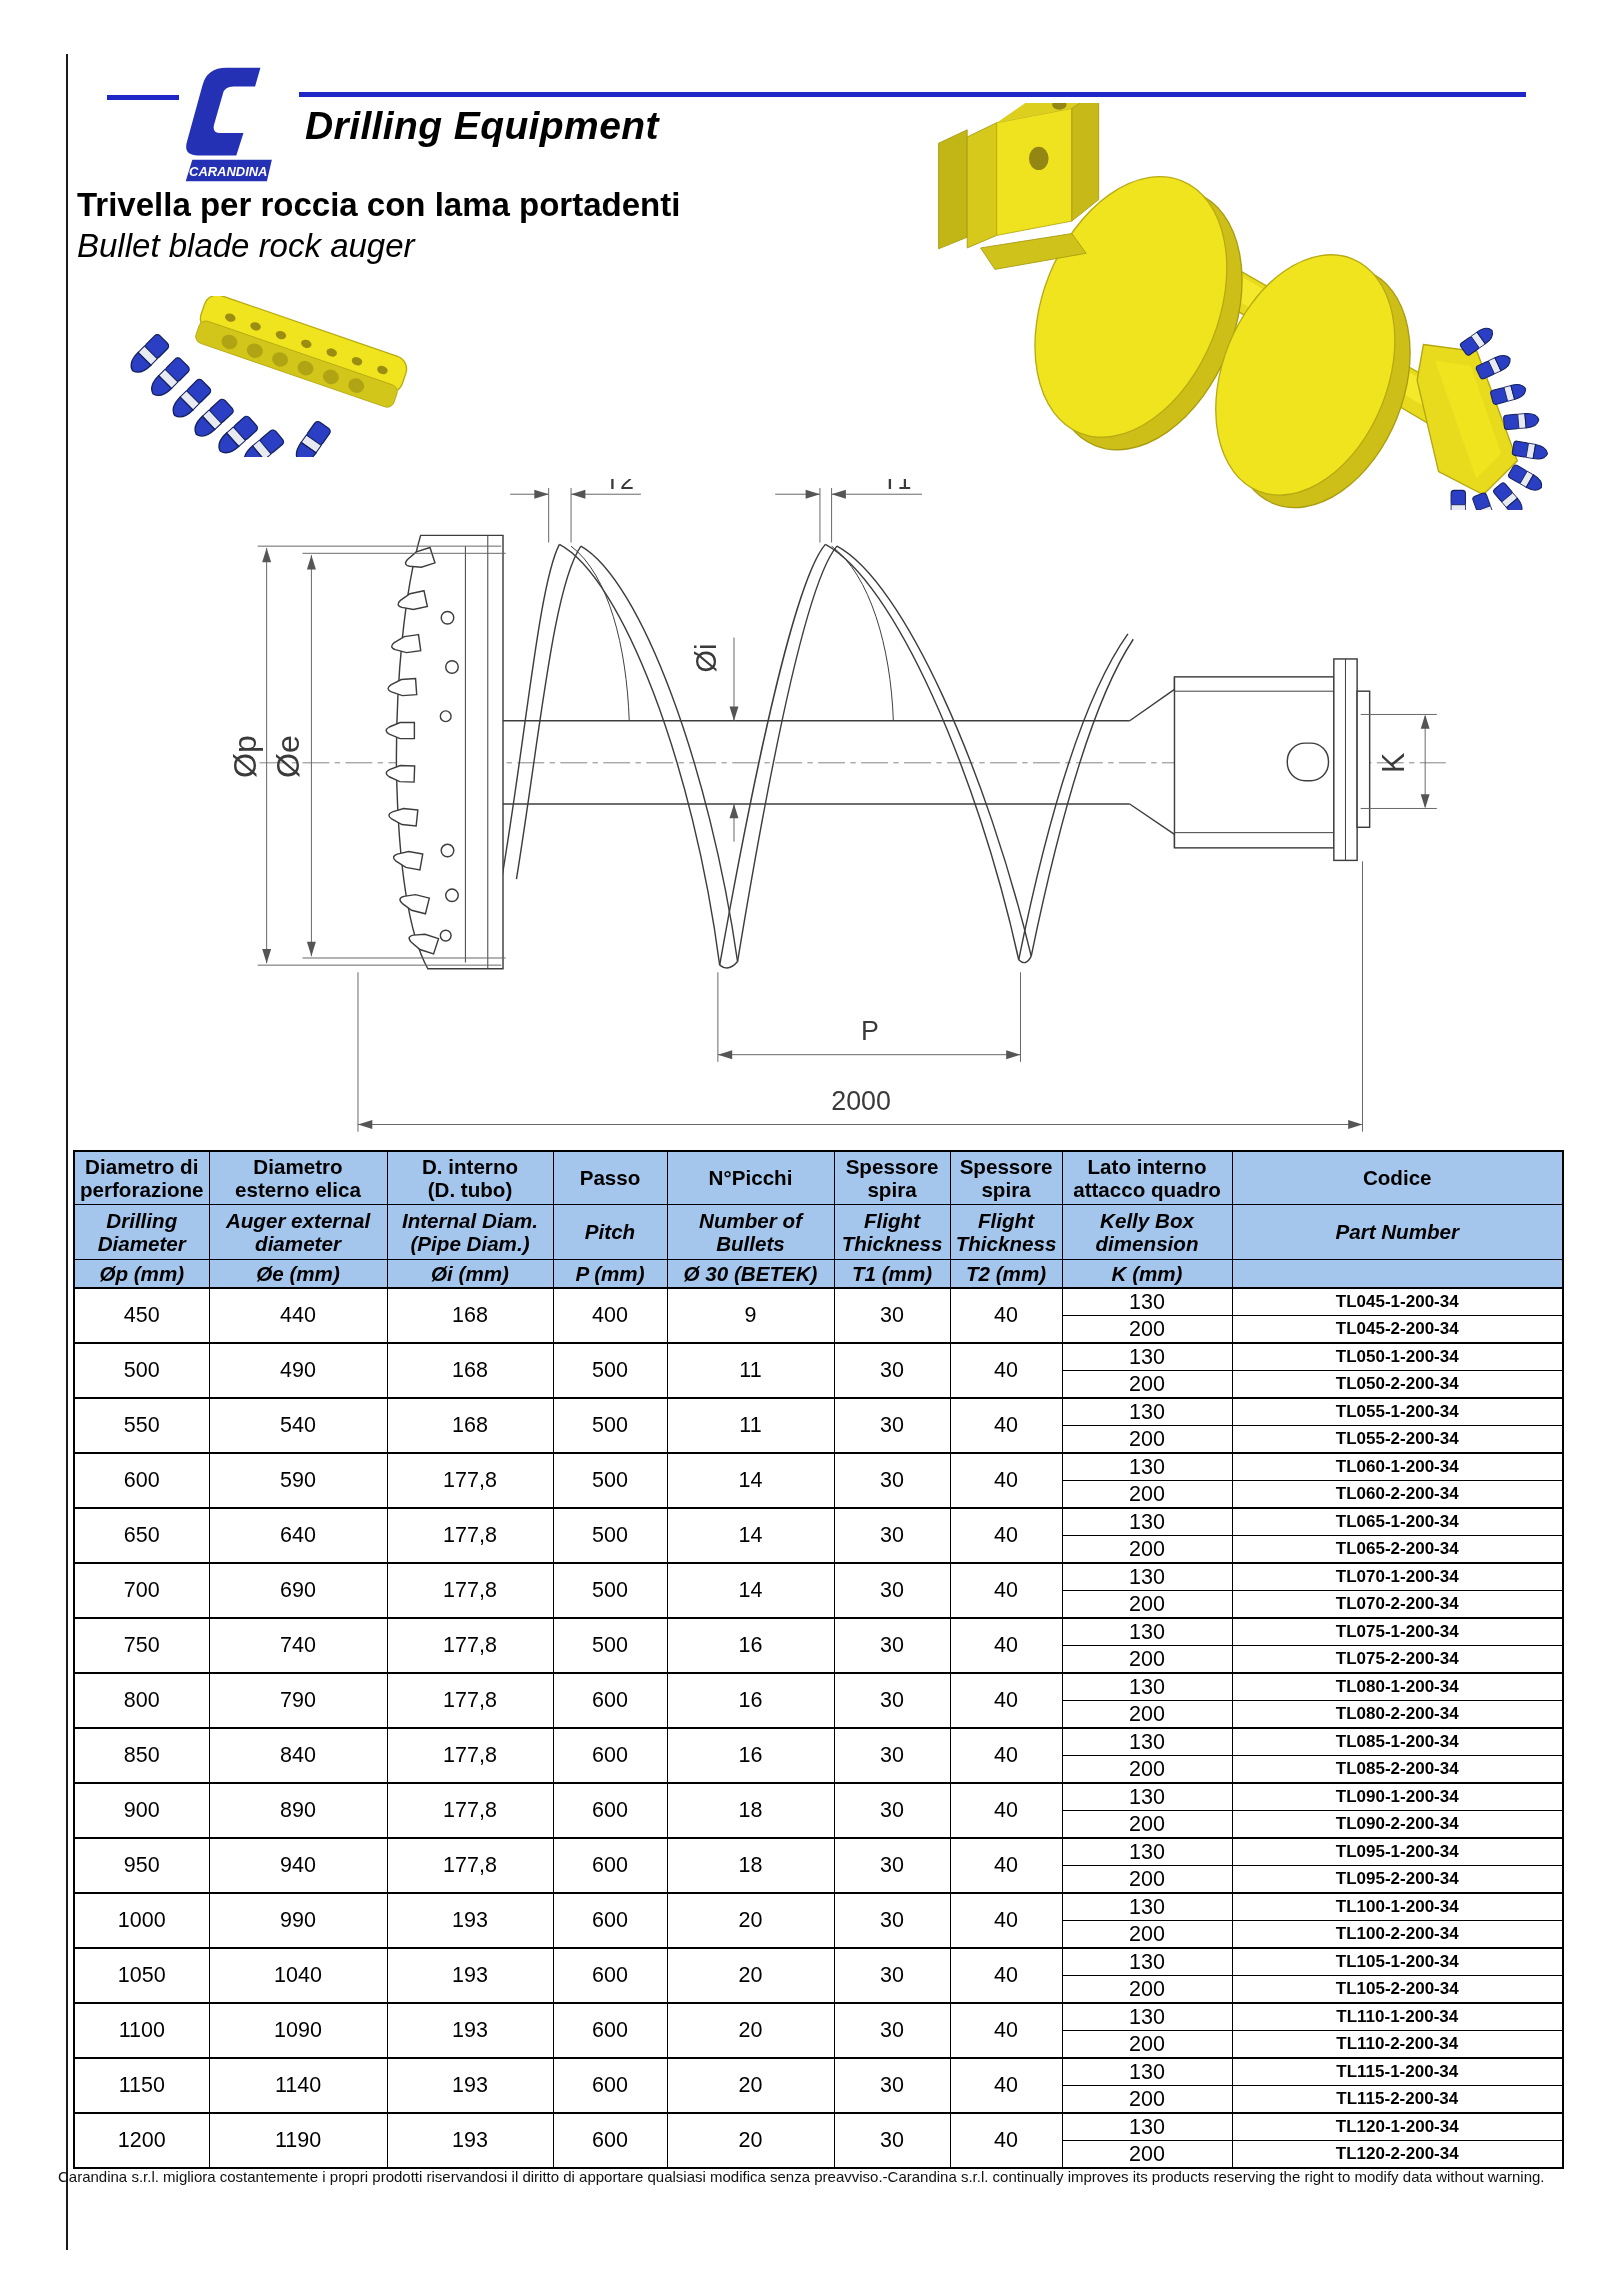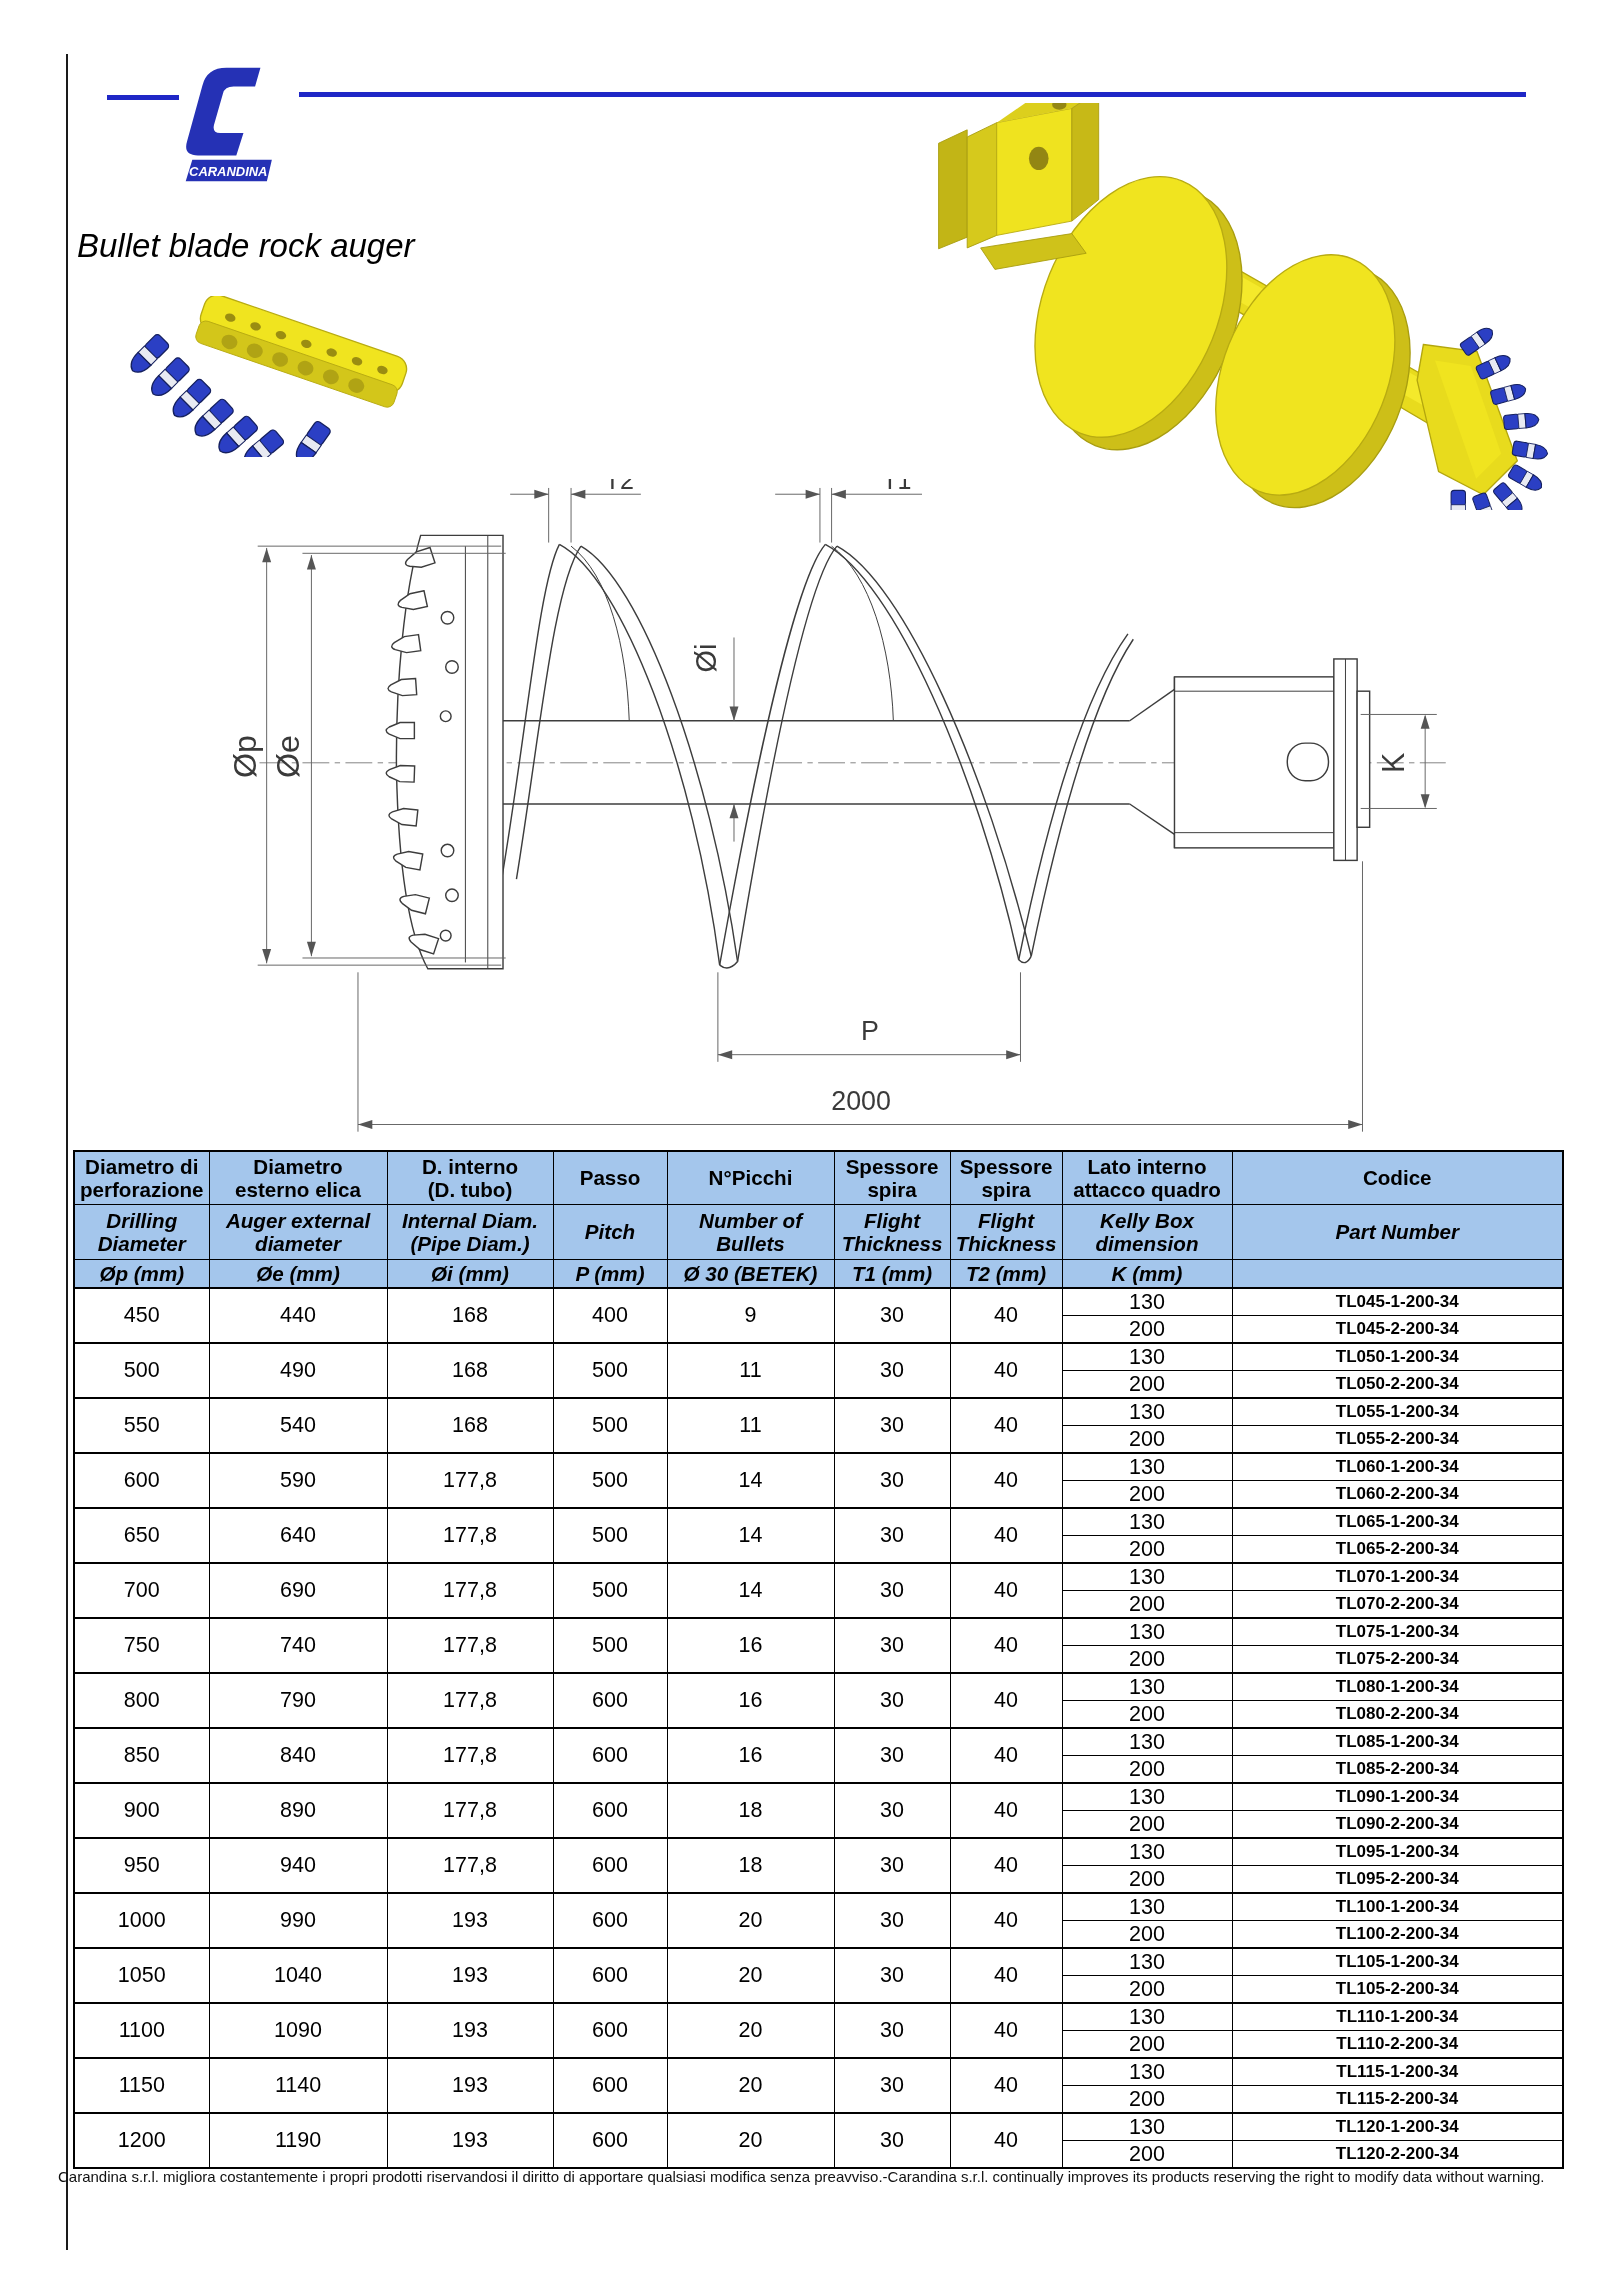--- a/index.html
+++ b/index.html
@@ -59,20 +59,22 @@
 
   <div class="abs hdr-line-left"></div>
   <div class="abs hdr-line-main"></div>
 
   <svg class="abs logo-box" viewBox="0 0 113 132">
     <path d="M90,2 L52,2 Q30,2 25,22 L8,84 Q3,100 20,100 L63,100 L71,75 L45,75 Q36,75 38,66 L48,31 Q50,23 60,23 L84,23 Z" fill="#2531b5"></path>
     <polygon points="13,104 104,104 98,130 5,130" fill="#2531b5" stroke="#ffffff" stroke-width="2"></polygon>
     <text x="54" y="123" text-anchor="middle" font-size="14.5" font-weight="bold" font-style="italic" fill="#ffffff">CARANDINA</text>
   </svg>
 
+  <div class="abs tagline">Drilling Equipment</div>
+  <div class="abs title-it">Trivella per roccia con lama portadenti</div>
   <div class="abs title-en">Bullet blade rock auger</div>
 
   <svg class="abs render-left" viewBox="0 0 340 180">
     <defs>
       <g id="bullet3d">
         <rect x="-7" y="-2" width="14" height="15" rx="3" fill="#2b3fc4" stroke="#15205e" stroke-width="1"></rect>
         <rect x="-7" y="-8" width="14" height="7" fill="#e8eaf2" stroke="#15205e" stroke-width="0.8"></rect>
         <path d="M-7,-8 Q-7,-19 0,-21 Q7,-19 7,-8 Z" fill="#2b3fc4" stroke="#15205e" stroke-width="1"></path>
       </g>
     </defs>

